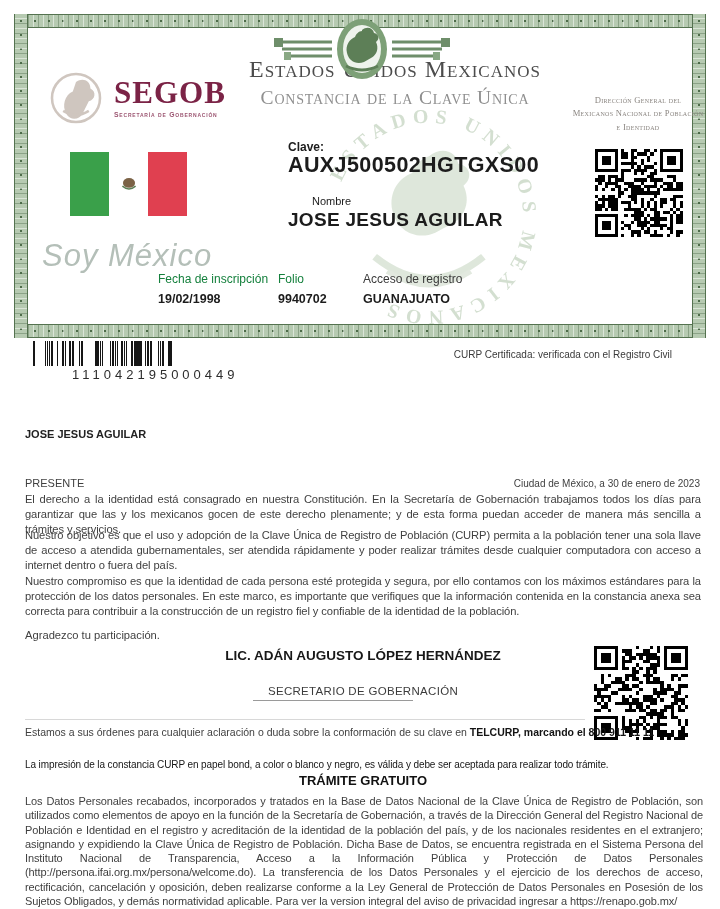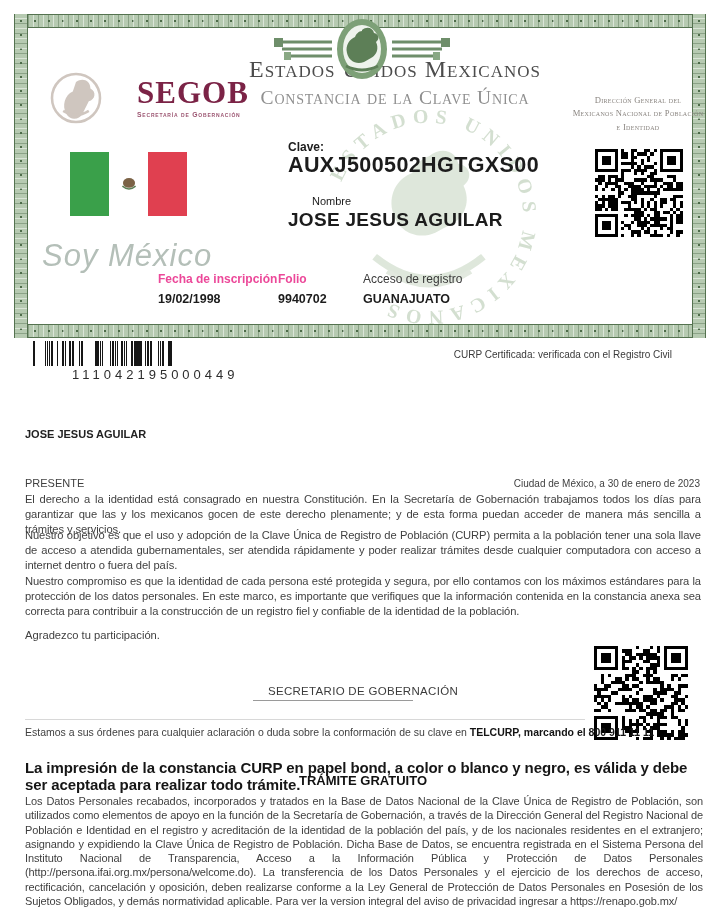--- a/index.html
+++ b/index.html
@@ -16,21 +16,21 @@
     background-size:auto,14px 12px;}
   .band-v{top:0;bottom:0;width:12px;border-left:1px solid #54724f;border-right:1px solid #54724f;
     background-image:
       repeating-linear-gradient(0deg,transparent 0 4px,rgba(70,100,66,.38) 4px 5px,transparent 5px 9px,rgba(255,255,255,.5) 9px 10px),
       radial-gradient(circle,#4d6c49 1.1px,transparent 1.5px);
     background-size:auto,12px 14px;}
   .b-top{top:0;} .b-bottom{bottom:0;} .b-left{left:0;} .b-right{right:0;}
 
   .emblem-top{position:absolute;left:258px;top:2px;width:180px;height:64px;z-index:3;}
 
-  .segob{position:absolute;left:30px;top:52px;display:flex;align-items:center;z-index:2;gap:23px;}
+  .segob{position:absolute;left:30px;top:52px;display:flex;align-items:center;z-index:2;}
   .segob-eagle{width:64px;height:64px;opacity:.75;}
   .segob-text{margin-left:6px;}
   .segob-name{font-family:"Liberation Serif",serif;font-weight:bold;font-size:31px;line-height:30px;
               color:#7b2346;letter-spacing:1px;}
   .segob-sub{font-size:6.8px;color:#9b5470;letter-spacing:.8px;margin-top:3px;font-variant:small-caps;font-weight:bold;}
 
   .titles{position:absolute;left:176px;top:42px;width:410px;text-align:center;z-index:2;}
   .title-country{font-family:"Liberation Serif",serif;font-variant:small-caps;font-size:24px;
                  color:#4c4c4c;letter-spacing:1px;}
   .title-doc{font-family:"Liberation Serif",serif;font-variant:small-caps;font-size:19.5px;
@@ -53,21 +53,21 @@
   .nombre-value{position:absolute;left:274px;top:195px;font-size:19px;font-weight:bold;color:#1c1c1c;
                 letter-spacing:.3px;z-index:1;}
 
   .qr{background:#fff;}
   .qr1{position:absolute;left:581px;top:135px;width:88px;height:88px;z-index:1;}
 
   .soy{position:absolute;left:28px;top:224px;font-size:31px;font-style:italic;color:#b4bfb8;
        letter-spacing:1px;z-index:1;}
 
   .field{position:absolute;z-index:1;}
-  .flabel{font-size:12px;font-weight:bold;color:#ec4899;}
+  .flabel{font-size:12px;font-weight:normal;color:#15803d;}
   .flabel.light{font-weight:normal;color:#3a3a3a;}
   .fvalue{font-size:12.5px;font-weight:bold;color:#1c1c1c;margin-top:6px;}
   .f-fecha{left:144px;top:258px;} .f-folio{left:264px;top:258px;} .f-entidad{left:349px;top:258px;}
 
   
   .barcode{position:absolute;left:30px;top:341px;width:200px;}
   .barcode-bars{width:146px;height:25px;}
   .barcode-num{font-size:13px;color:#2c2c2c;letter-spacing:4px;margin-top:1px;margin-left:42px;white-space:nowrap;}
   .cert-note{position:absolute;right:48px;top:349px;font-size:10px;color:#3a3a3a;}
 
@@ -80,21 +80,21 @@
         text-align:justify;letter-spacing:-.1px;}
   .p1{top:492px;} .p2{top:528px;} .p3{top:574px;}
   .closing{left:25px;top:629px;font-size:11.2px;color:#3f3f3f;}
   .sig-name{left:25px;top:648px;width:676px;text-align:center;font-size:13.5px;font-weight:bold;color:#181818;}
   .sig-title{left:25px;top:685px;width:676px;text-align:center;font-size:11.5px;color:#3c3c3c;letter-spacing:.3px;}
   .sig-rule{left:253px;top:700px;width:160px;height:1px;background:#9a9a9a;}
   .divider{left:25px;top:719px;width:560px;height:1px;background:#d8d8d8;}
   .qr2{position:absolute;left:594px;top:646px;width:94px;height:94px;}
   .contact{left:25px;top:726px;font-size:10.5px;color:#3f3f3f;}
   .contact b{color:#141414;}
-  .print-note{left:25px;top:759px;width:676px;font-size:15px;font-weight:bold;color:#161616;letter-spacing:-.1px;}
+  .print-note{left:25px;top:759px;width:676px;font-size:10px;font-weight:normal;color:#161616;letter-spacing:-.1px;}
   .gratuito{left:25px;top:773px;width:676px;text-align:center;font-size:13px;font-weight:bold;color:#111;}
   .privacy{left:25px;top:794px;width:678px;font-size:11px;line-height:1.3;color:#3f3f3f;
            text-align:justify;letter-spacing:-.1px;}
 </style>
 </head>
 <body>
 
 <div class="page">
 
   <div class="cert">
@@ -538,20 +538,21 @@
   </div>
   <div class="cert-note">CURP Certificada: verificada con el Registro Civil</div>
 
   <div class="abs recipient">JOSE JESUS AGUILAR</div>
   <div class="abs presente">PRESENTE</div>
   <div class="abs dateline">Ciudad de México, a 30 de enero de 2023</div>
   <div class="abs para p1">El derecho a la identidad está consagrado en nuestra Constitución. En la Secretaría de Gobernación trabajamos todos los días para garantizar que las y los mexicanos gocen de este derecho plenamente; y de esta forma puedan acceder de manera más sencilla a trámites y servicios.</div>
   <div class="abs para p2">Nuestro objetivo es que el uso y adopción de la Clave Única de Registro de Población (CURP) permita a la población tener una sola llave de acceso a atendida gubernamentales, ser atendida rápidamente y poder realizar trámites desde cualquier computadora con acceso a internet dentro o fuera del país.</div>
   <div class="abs para p3">Nuestro compromiso es que la identidad de cada persona esté protegida y segura, por ello contamos con los máximos estándares para la protección de los datos personales. En este marco, es importante que verifiques que la información contenida en la constancia anexa sea correcta para contribuir a la construcción de un registro fiel y confiable de la identidad de la población.</div>
   <div class="abs closing">Agradezco tu participación.</div>
+  <div class="abs sig-name">LIC. ADÁN AUGUSTO LÓPEZ HERNÁNDEZ</div>
   <div class="abs sig-title">SECRETARIO DE GOBERNACIÓN</div>
   <div class="abs sig-rule"></div>
   <div class="qr qr2"><svg viewBox="0 0 27 27" width="100%" height="100%" shape-rendering="crispEdges">
         <rect width="27" height="27" fill="#fff"></rect>
         <g fill="#000">
           <rect x="12" y="0" width="1" height="1"></rect>
           <rect x="16" y="0" width="1" height="1"></rect>
           <rect x="18" y="0" width="1" height="1"></rect>
           <rect x="8" y="1" width="1" height="1"></rect>
           <rect x="9" y="1" width="1" height="1"></rect>

